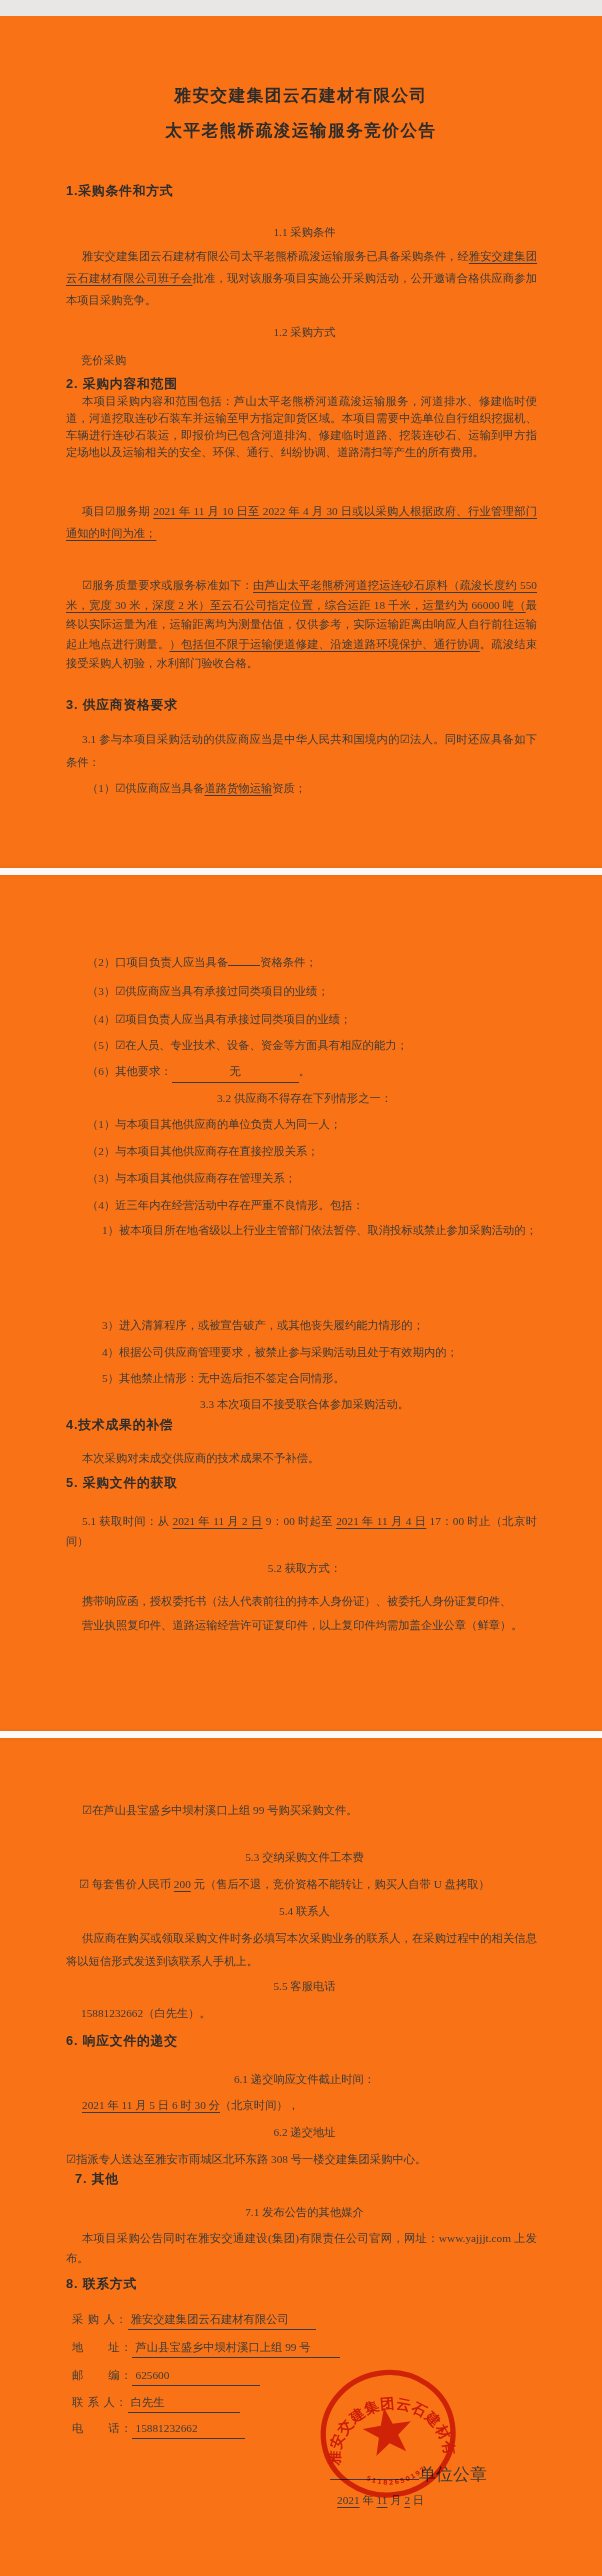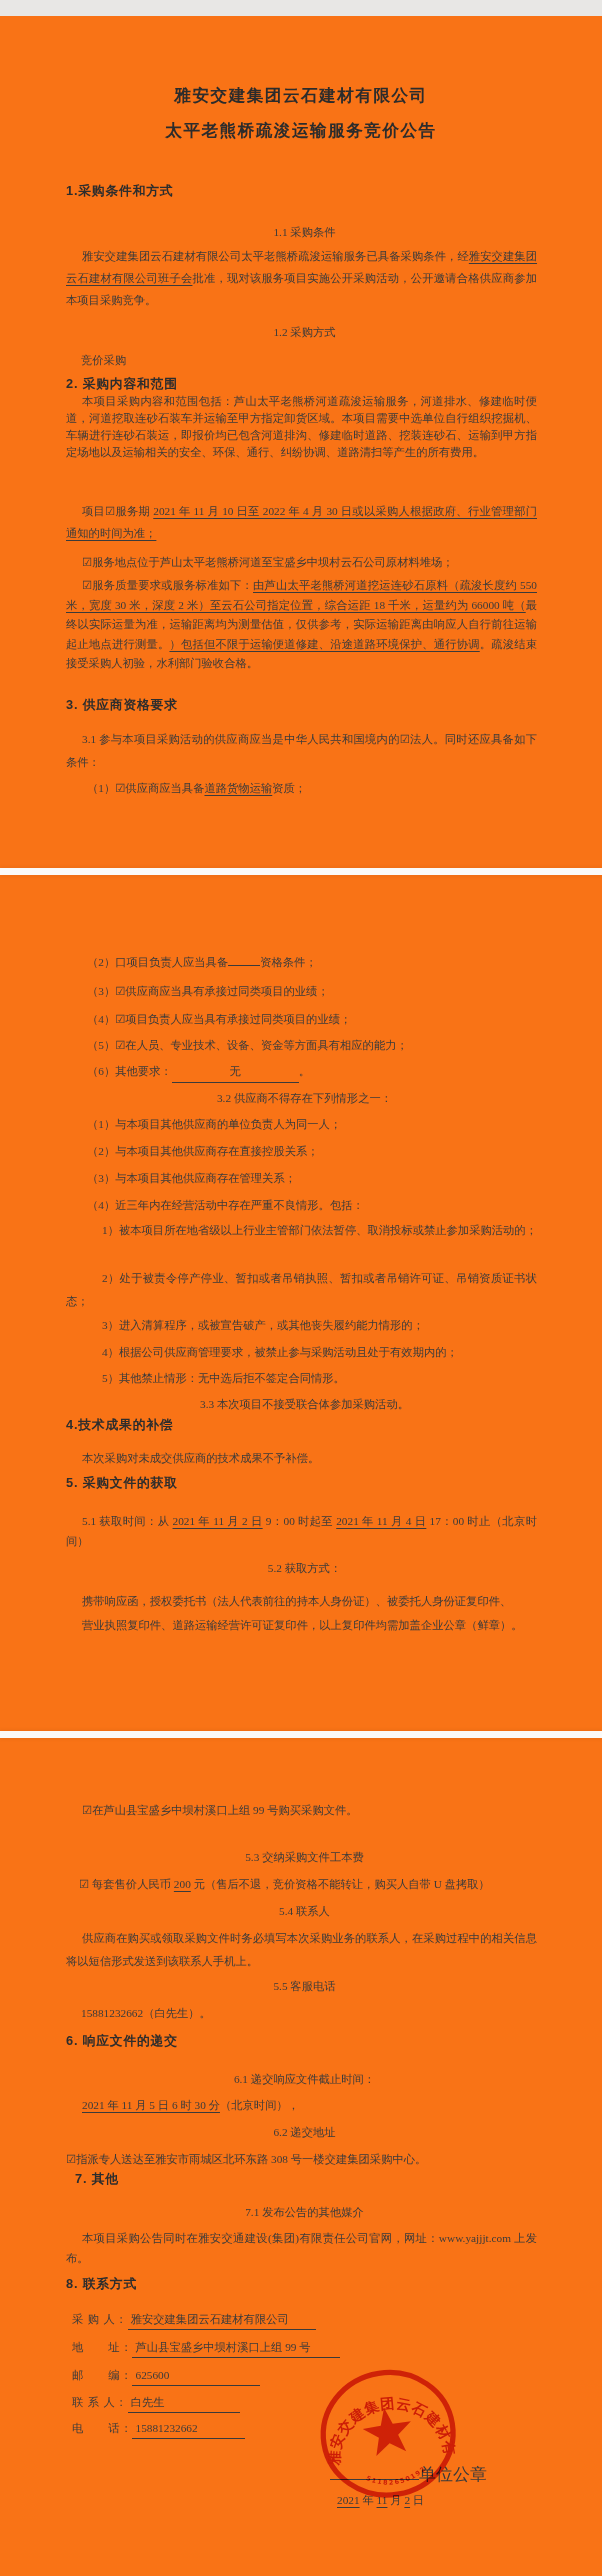--- a/index.html
+++ b/index.html
@@ -48,40 +48,38 @@
 
   <div class="h" style="top:167px">1.采购条件和方式</div>
   <div class="blk sec" style="top:205px">1.1 采购条件</div>
   <div class="blk ind" style="top:229px"><span>雅安交建集团云石建材有限公司太平老熊桥疏浚运输服务已具备采购条件，经</span><span class="u">雅安交建集团云石建材有限公司班子会</span><span>批准，现对该服务项目实施公开采购活动，公开邀请合格供应商参加本项目采购竞争。</span></div>
   <div class="blk sec" style="top:305px">1.2 采购方式</div>
   <div class="blk" style="top:333px;left:81px">竞价采购</div>
 
   <div class="h" style="top:360px">2. 采购内容和范围</div>
   <div class="blk ind" style="top:377px;line-height:17px">本项目采购内容和范围包括：芦山太平老熊桥河道疏浚运输服务，河道排水、修建临时便道，河道挖取连砂石装车并运输至甲方指定卸货区域。本项目需要中选单位自行组织挖掘机、车辆进行连砂石装运，即报价均已包含河道排沟、修建临时道路、挖装连砂石、运输到甲方指定场地以及运输相关的安全、环保、通行、纠纷协调、道路清扫等产生的所有费用。</div>
   <div class="blk ind" style="top:484px"><span>项目☑服务期 </span><span class="u">2021 年 11 月 10 日至 2022 年 4 月 30 日或以采购人根据政府、行业管理部门通知的时间为准；</span></div>
-  <div class="blk ind" style="top:535px">☑服务地点位于芦山太平老熊桥河道至宝盛乡中坝村云石公司原材料堆场；</div>
   <div class="blk ind tight" style="top:560px"><span>☑服务质量要求或服务标准如下：</span><span class="u">由芦山太平老熊桥河道挖运连砂石原料（疏浚长度约 550 米，宽度 30 米，深度 2 米）至云石公司指定位置，综合运距 18 千米，运量约为 66000 吨（</span><span>最终以实际运量为准，运输距离均为测量估值，仅供参考，实际运输距离由响应人自行前往运输起止地点进行测量。</span><span class="u">）包括但不限于运输便道修建、沿途道路环境保护、通行协调</span><span>。疏浚结束接受采购人初验，水利部门验收合格。</span></div>
 
   <div class="h" style="top:681px">3. 供应商资格要求</div>
   <div class="blk ind" style="top:712px;line-height:22.6px">3.1 参与本项目采购活动的供应商应当是中华人民共和国境内的☑法人。同时还应具备如下条件：</div>
   <div class="blk item" style="top:761px"><span>（1）☑供应商应当具备</span><span class="u">道路货物运输</span><span>资质；</span></div>
 
   <div class="blk item" style="top:935px"><span>（2）口项目负责人应当具备</span><span class="blank" style="width:32px"></span><span>资格条件；</span></div>
   <div class="blk item" style="top:964px">（3）☑供应商应当具有承接过同类项目的业绩；</div>
   <div class="blk item" style="top:992px">（4）☑项目负责人应当具有承接过同类项目的业绩；</div>
   <div class="blk item" style="top:1018px">（5）☑在人员、专业技术、设备、资金等方面具有相应的能力；</div>
   <div class="blk item" style="top:1044px"><span>（6）其他要求：</span><span class="blank-filled" style="width:127px">无</span><span>。</span></div>
 
   <div class="blk sec" style="top:1071px">3.2 供应商不得存在下列情形之一：</div>
   <div class="blk item" style="top:1097px">（1）与本项目其他供应商的单位负责人为同一人；</div>
   <div class="blk item" style="top:1124px">（2）与本项目其他供应商存在直接控股关系；</div>
   <div class="blk item" style="top:1151px">（3）与本项目其他供应商存在管理关系；</div>
   <div class="blk item" style="top:1178px">（4）近三年内在经营活动中存在严重不良情形。包括：</div>
   <div class="blk sub" style="top:1203px;line-height:22.6px">1）被本项目所在地省级以上行业主管部门依法暂停、取消投标或禁止参加采购活动的；</div>
-  <div class="blk sub" style="top:1251px;line-height:22.6px">2）处于被责令停产停业、暂扣或者吊销执照、暂扣或者吊销许可证、吊销资质证书状态；</div>
   <div class="blk sub" style="top:1298px">3）进入清算程序，或被宣告破产，或其他丧失履约能力情形的；</div>
   <div class="blk sub" style="top:1325px">4）根据公司供应商管理要求，被禁止参与采购活动且处于有效期内的；</div>
   <div class="blk sub" style="top:1351px">5）其他禁止情形：无中选后拒不签定合同情形。</div>
   <div class="blk sec" style="top:1377px">3.3 本次项目不接受联合体参加采购活动。</div>
 
   <div class="h" style="top:1401px">4.技术成果的补偿</div>
   <div class="blk ind" style="top:1431px">本次采购对未成交供应商的技术成果不予补偿。</div>
 
   <div class="h" style="top:1459px">5. 采购文件的获取</div>
   <div class="blk ind" style="top:1495px;line-height:20.3px"><span>5.1 获取时间：从 </span><span class="u">2021 年 11 月 2 日</span><span> 9：00 时起至 </span><span class="u">2021 年 11 月 4 日</span><span> 17：00 时止（北京时间）</span></div>

